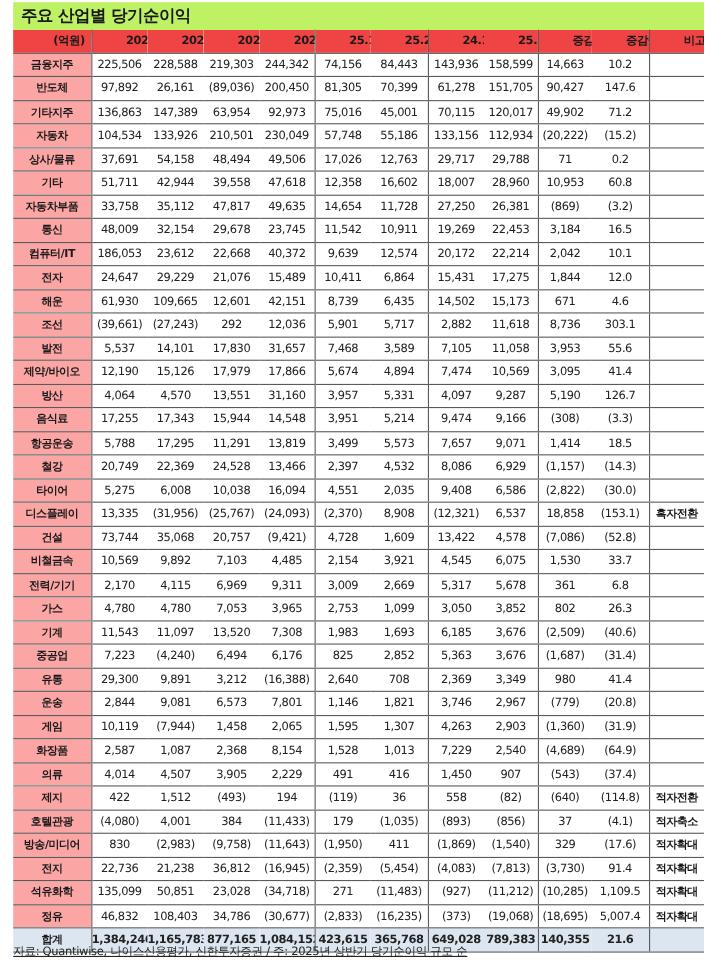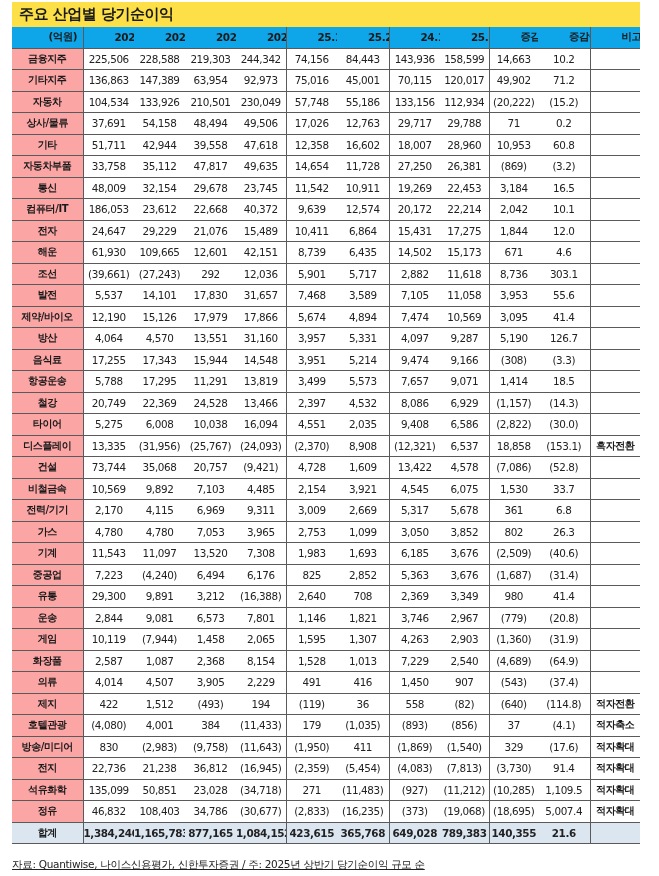--- a/index.html
+++ b/index.html
@@ -1,25 +1,25 @@
 <!DOCTYPE html>
 <html><head>
 <meta charset="utf-8">
 <style>
   html, body { margin: 0; padding: 0; background: #ffffff; }
   body { width: 659px; height: 876px; position: relative; overflow: hidden;
          font-family: "DejaVu Sans", "Liberation Sans", sans-serif; color: #222; }
   .title-bar { position: absolute; left: 12px; top: 2px; width: 628px; height: 32px;
-               background: #fde047; }
+               background: #bef264; }
   .title-bar span { position: absolute; left: 7px; top: 3px; font-size: 15px; font-weight: bold; color: #1a1a1a; letter-spacing: -0.5px; }
   table { position: absolute; left: 12px; top: 27px; width: 628px; border-collapse: collapse;
           table-layout: fixed; font-size: 10.4px; letter-spacing: -0.4px; }
   td, th { height: 20.5px; padding: 0; text-align: center; white-space: nowrap; overflow: hidden;
            border-bottom: 1px solid #5a5a5a; }
-  thead th { background: #0ea5e9; font-weight: bold; color: #1a1a1a; border-bottom: 1px solid #5a5a5a; padding-left: 31px; }
+  thead th { background: #ef4444; font-weight: bold; color: #1a1a1a; border-bottom: 1px solid #5a5a5a; padding-left: 31px; }
   td.label { background: #fca5a5; font-weight: bold; font-size: 10px; color: #1a1a1a; }
   td.note { font-weight: bold; font-size: 10px; color: #1a1a1a; margin-left: 40px; }
   .bl { border-left: 1px solid #5a5a5a; }
   tr.total td { background: #dce6f1; font-weight: bold; }
   tr.total td.label { background: #dce6f1; }
   .footer { position: absolute; left: 12px; top: 858px; font-size: 10.5px; color: #222; letter-spacing: -0.3px; text-decoration: underline; }
 </style>
 </head>
 <body>
 
@@ -67,20 +67,34 @@
         <td class="">244,342</td>
         <td class="bl">74,156</td>
         <td class="">84,443</td>
         <td class="bl">143,936</td>
         <td class="">158,599</td>
         <td class="bl">14,663</td>
         <td class="">10.2</td>
         <td class="bl note"></td>
       </tr>
       <tr>
+        <td class="label">반도체</td>
+        <td class="bl">97,892</td>
+        <td class="">26,161</td>
+        <td class="">(89,036)</td>
+        <td class="">200,450</td>
+        <td class="bl">81,305</td>
+        <td class="">70,399</td>
+        <td class="bl">61,278</td>
+        <td class="">151,705</td>
+        <td class="bl">90,427</td>
+        <td class="">147.6</td>
+        <td class="bl note"></td>
+      </tr>
+      <tr>
         <td class="label">기타지주</td>
         <td class="bl">136,863</td>
         <td class="">147,389</td>
         <td class="">63,954</td>
         <td class="">92,973</td>
         <td class="bl">75,016</td>
         <td class="">45,001</td>
         <td class="bl">70,115</td>
         <td class="">120,017</td>
         <td class="bl">49,902</td>

